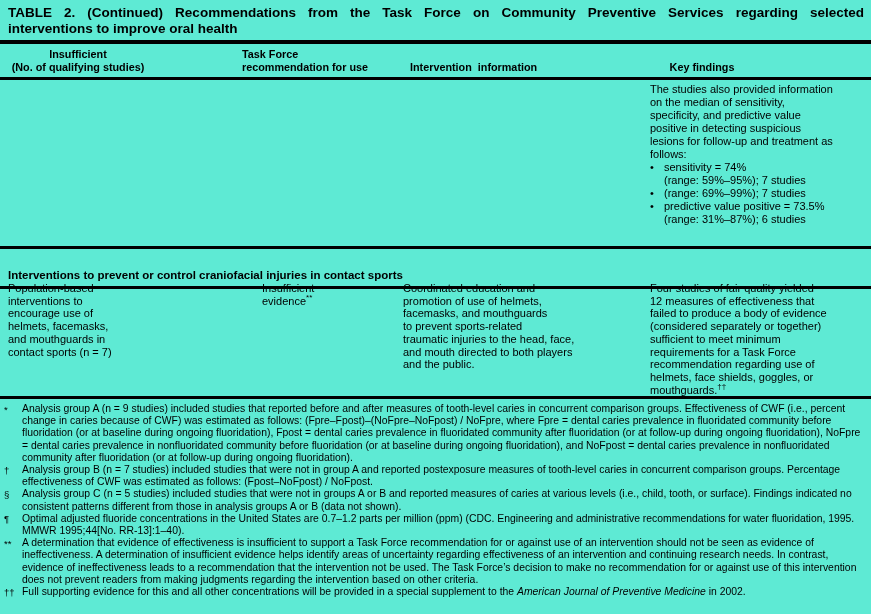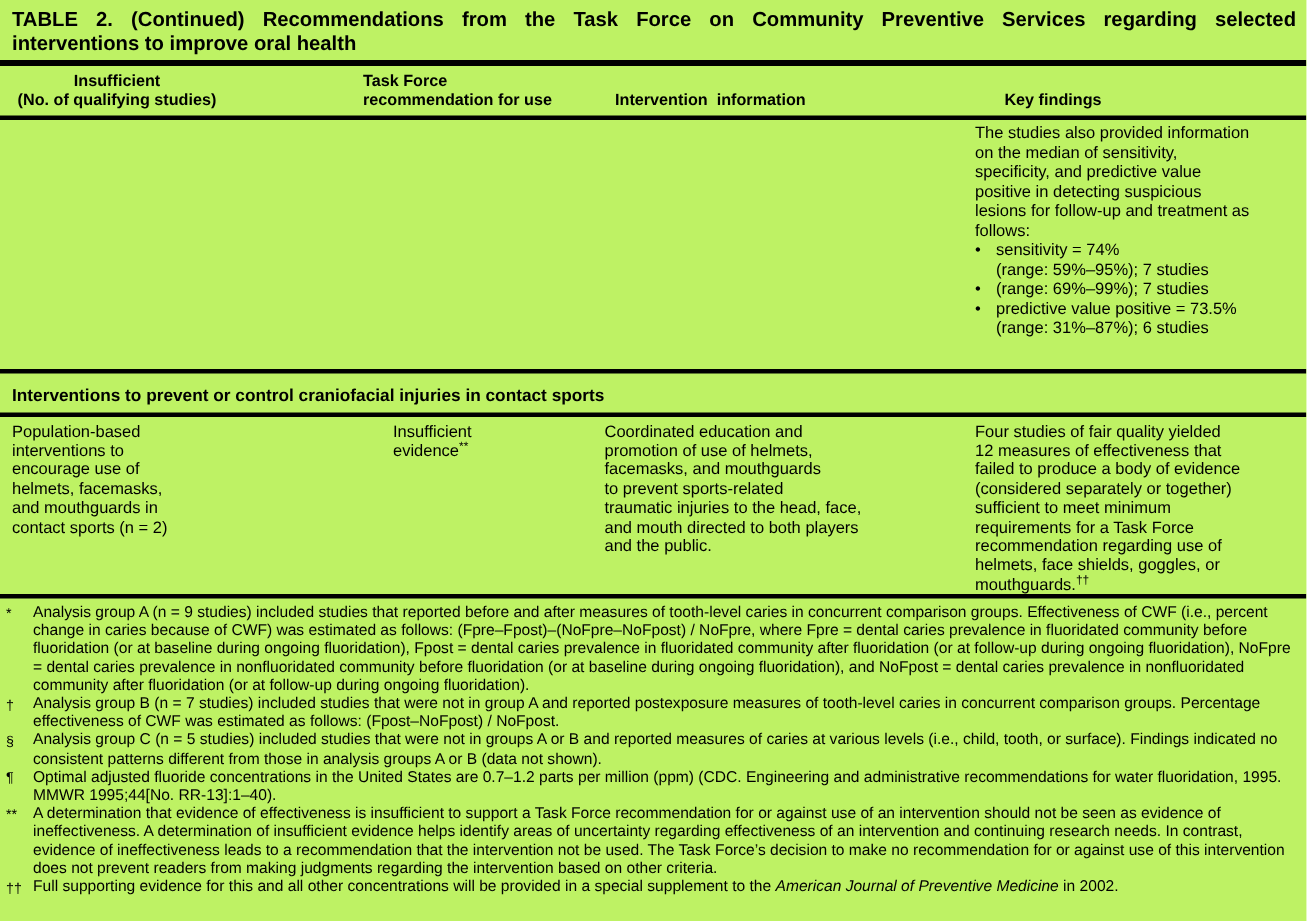--- a/index.html
+++ b/index.html
@@ -1,17 +1,17 @@
 <!DOCTYPE html>
 <html><head>
 <meta charset="utf-8">
 <style>
   html,body{margin:0;padding:0;background:#ffffff;}
   .page{
-    position:relative;width:871px;height:614px;background:#bef264;color:#000;
+    position:relative;width:871px;height:614px;background:#5eead4;color:#000;
     font-family:"Liberation Sans",sans-serif;overflow:hidden;
     -webkit-font-smoothing:antialiased;
   }
   
   .title{position:absolute;top:5px;left:8px;right:7px;font-weight:700;font-size:13.5px;line-height:16px;}
   .title-l1{text-align:justify;text-align-last:justify;}
   
   .rule{position:absolute;left:0;right:0;background:#000;}
   .ra{top:40px;height:3.5px;}
   .rb{top:76.5px;height:3.5px;}
@@ -32,21 +32,21 @@
   
   .bullet{display:flex;justify-content:space-between;}
   .dot{flex:none;width:14px;}
   .dot::before{content:"\2022";}
   .btxt{flex:1;}
   .bl,.br{display:block;}
   
   .band{
     position:absolute;top:246px;left:0;right:0;box-sizing:border-box;
     border-top:3px solid #000;border-bottom:3px solid #000;
-    padding:9px 8px 4px 8px;font-weight:700;font-size:11.5px;line-height:13px;white-space:nowrap;
+    padding:20px 8px 4px 8px;font-weight:700;font-size:11.5px;line-height:13px;white-space:nowrap;
   }
   
   .fns{position:absolute;top:403px;left:0;right:6px;font-size:10.4px;line-height:12.2px;}
   .fn{display:flex;align-items:flex-start;}
   .fnm{flex:none;width:22px;padding-left:4px;box-sizing:border-box;font-size:9.5px;position:relative;top:0.5px;}
   .fnt{flex:1;}
   .it{font-style:italic;}
 </style>
 </head>
 <body>
@@ -114,21 +114,21 @@
   <div class="band">
     <span>Interventions to prevent or control craniofacial injuries in contact sports</span>
   </div>
 
   <div class="trow r2">
     <div class="cell pre">Population-based
 interventions to
 encourage use of
 helmets, facemasks,
 and mouthguards in
-contact sports (n = 2)</div>
+contact sports (n = 7)</div>
     <div class="cell pre"><span>Insufficient
 evidence</span><sup>**</sup></div>
     <div class="cell pre">Coordinated education and
 promotion of use of helmets,
 facemasks, and mouthguards
 to prevent sports-related
 traumatic injuries to the head, face,
 and mouth directed to both players
 and the public.</div>
     <div class="cell pre"><span>Four studies of fair quality yielded

